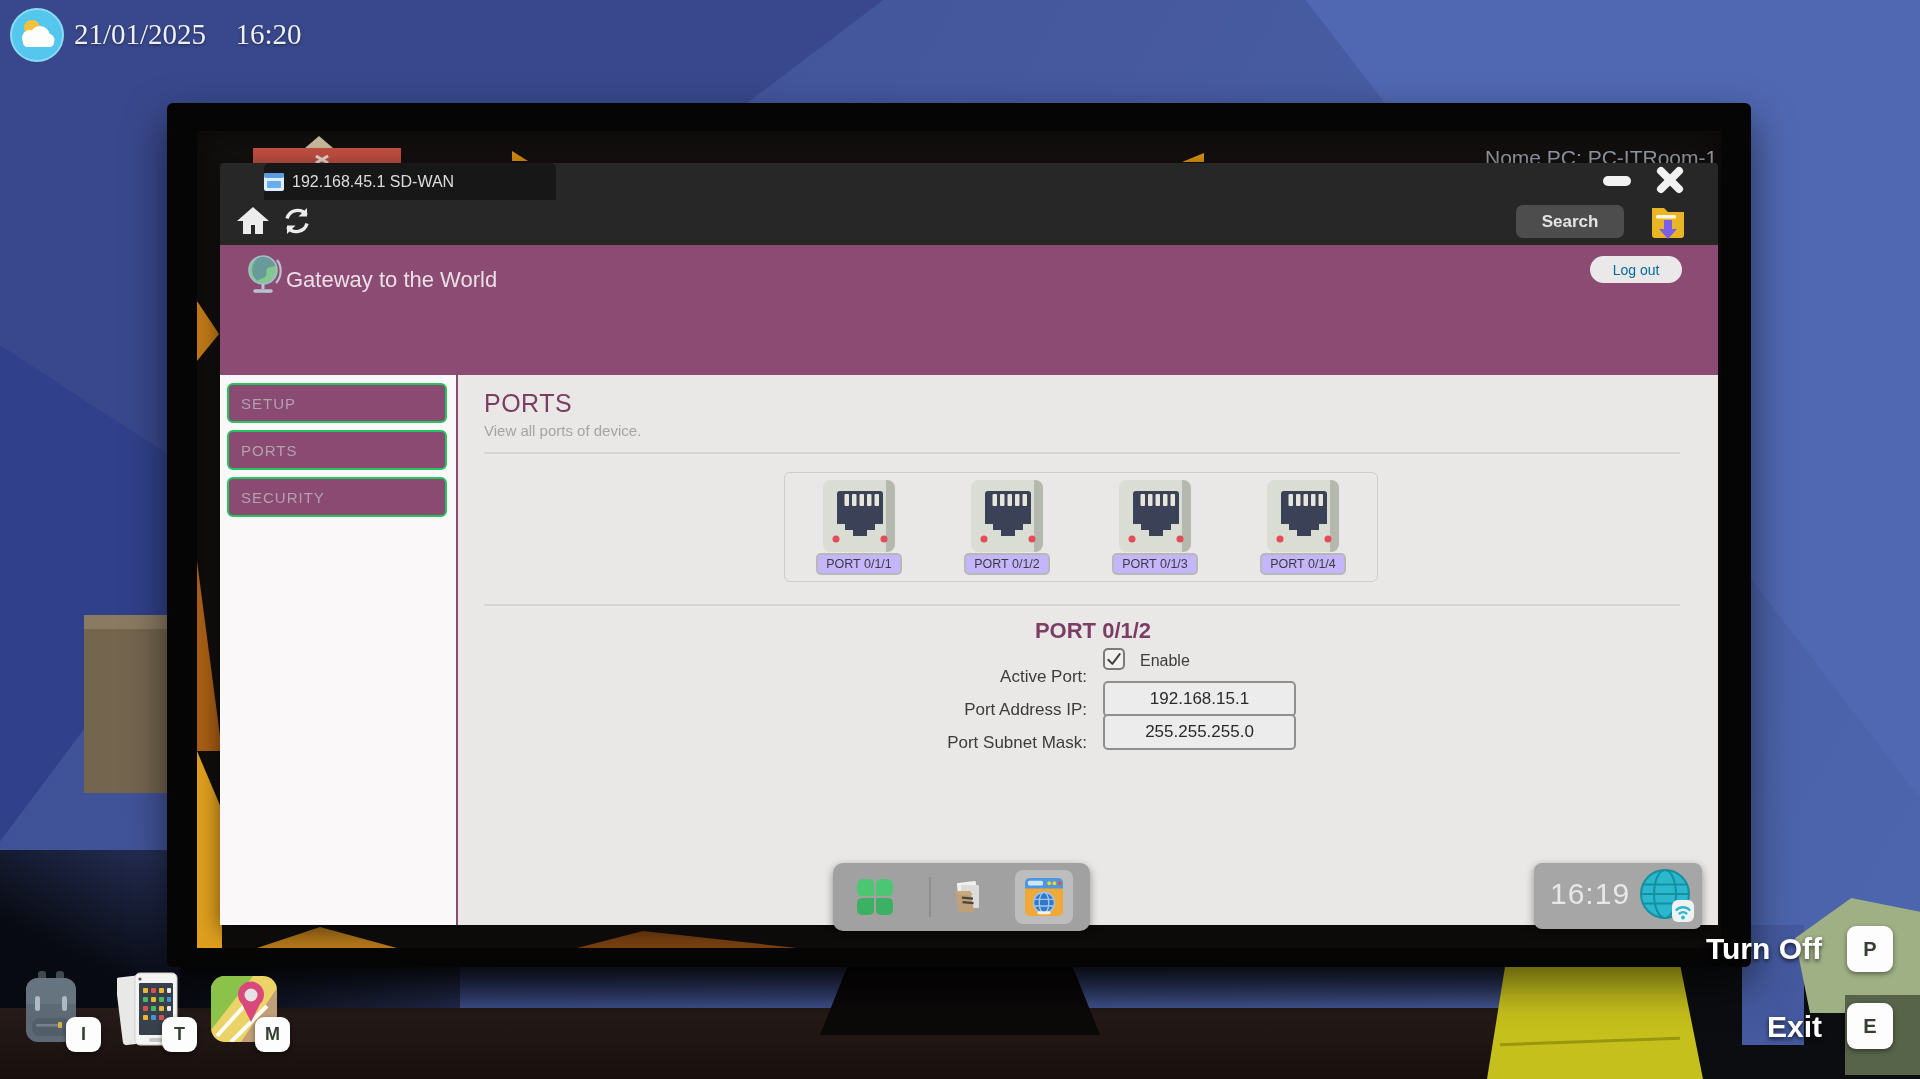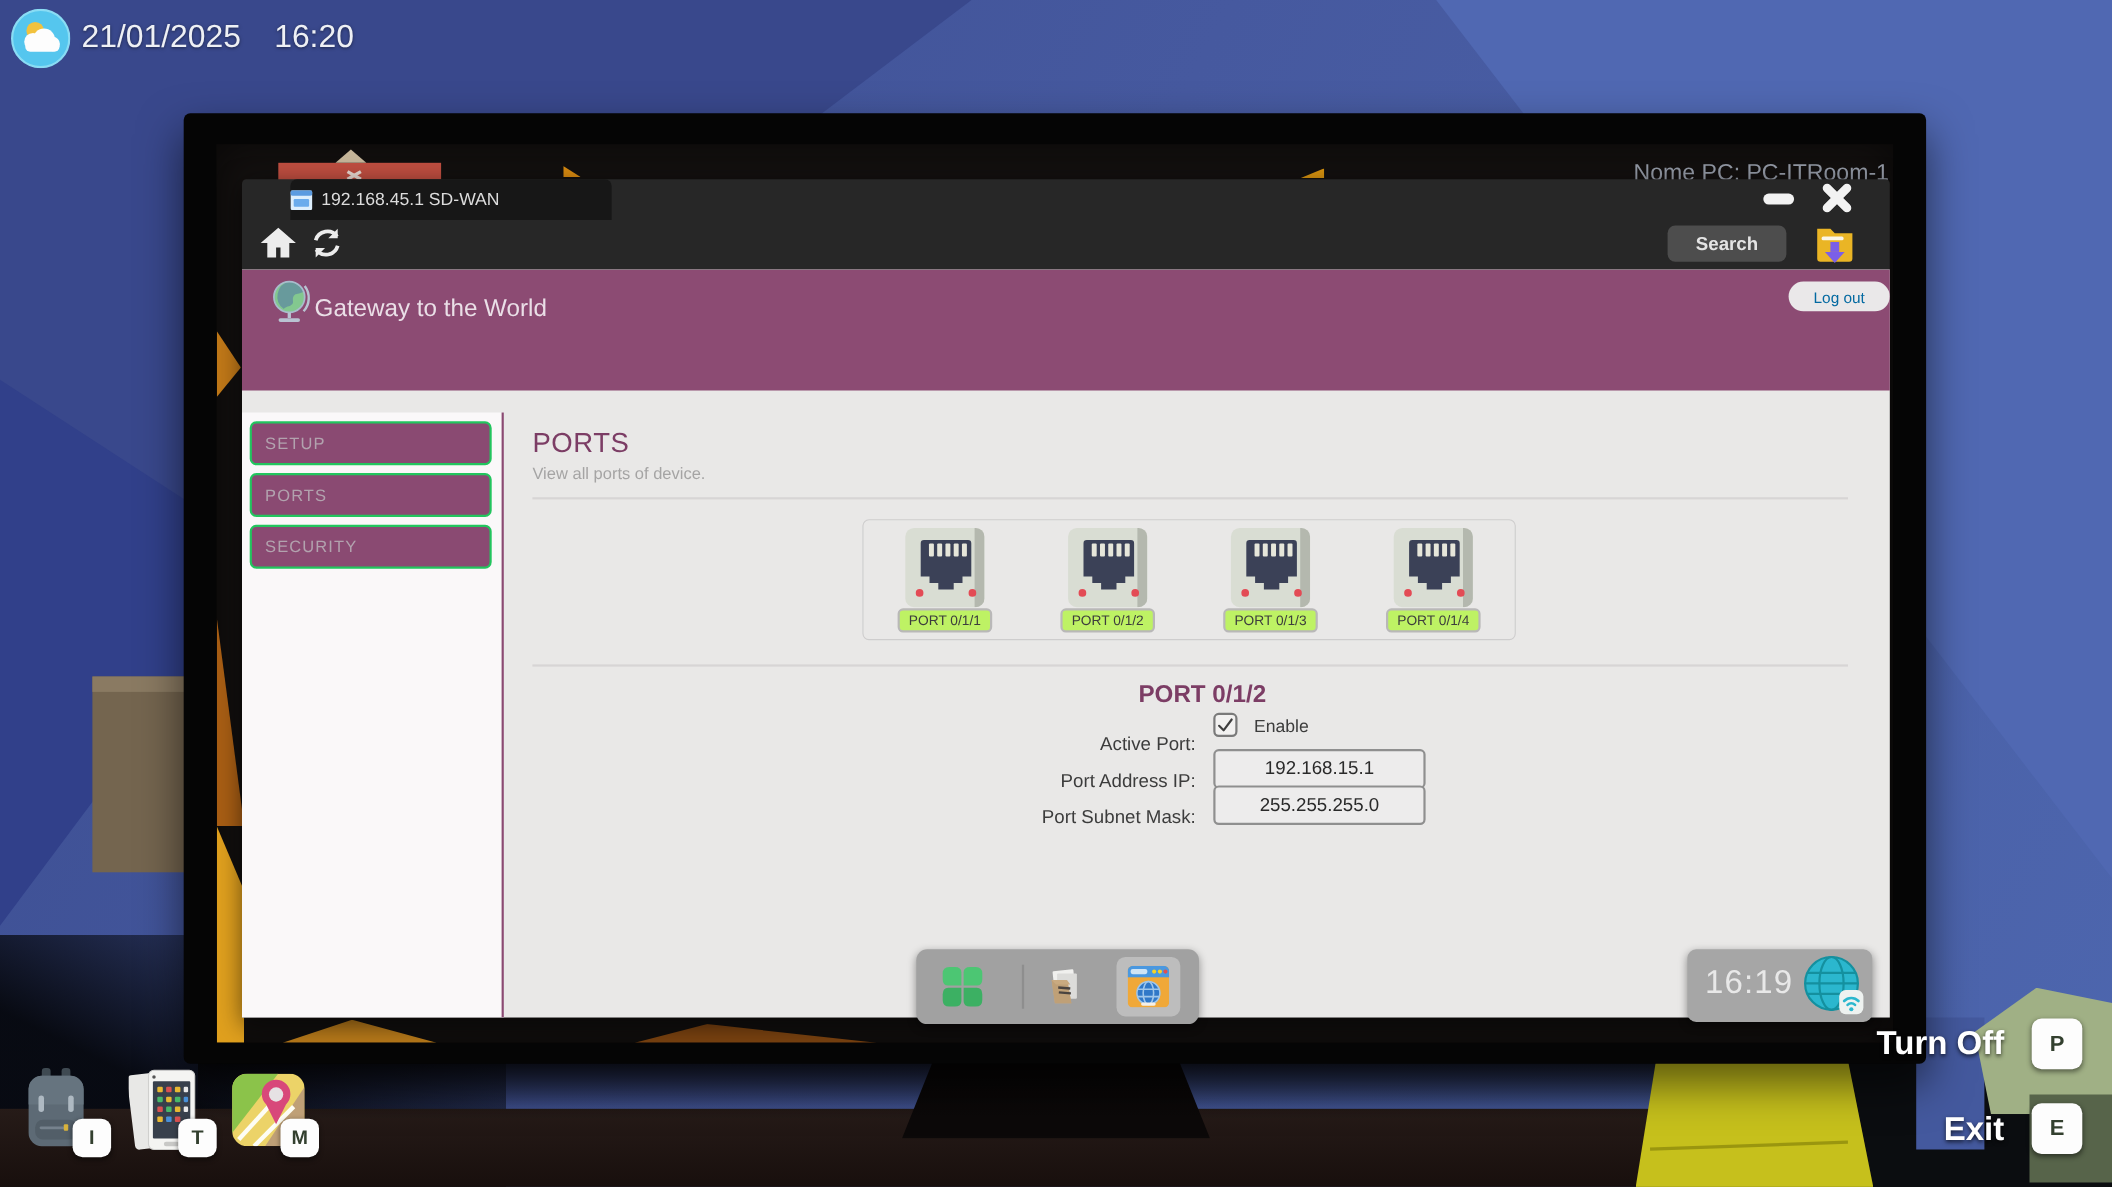--- a/index.html
+++ b/index.html
@@ -1,48 +1,48 @@
 <!DOCTYPE html>
 <html><head>
 <meta charset="utf-8">
 <style>
   html,body{margin:0;padding:0;background:#000;}
   body{width:1920px;height:1079px;overflow:hidden;position:relative;
        font-family:"Liberation Sans","DejaVu Sans",sans-serif;}
-  .abs{position:absolute;}
+  .abs{position:absolute;font-family:Liberation Serif, serif;}
   
   #scene{position:absolute;inset:0;background:linear-gradient(118deg,#3c4e92 0%,#46599f 45%,#4d66ae 100%);}
   .poly{position:absolute;}
   
   #monitor{position:absolute;left:167px;top:103px;width:1584px;height:864px;background:#050505;border-radius:6px;box-shadow:0 18px 40px rgba(0,0,0,.55);}
   #screen{position:absolute;left:30px;top:28px;width:1524px;height:817px;background:#141110;overflow:hidden;box-shadow:inset 0 0 40px rgba(0,0,0,.6);}
   
   #browser{position:absolute;left:23px;top:32px;width:1498px;height:762px;background:#272727;border-radius:4px 4px 0 0;box-shadow:0 6px 22px rgba(0,0,0,.55);z-index:3;}
   #tab{position:absolute;left:44px;top:0;width:292px;height:37px;background:#171717;border-radius:6px 6px 0 0;display:flex;align-items:center;padding-left:0;box-sizing:border-box;gap:8px;}
   #tab-title{color:#dcdcdc;font-size:16px;}
   #min-btn{position:absolute;left:1383px;top:13px;width:28px;height:10px;background:#f2f2f2;border-radius:5px;}
   #close-btn{position:absolute;left:1434px;top:1px;width:32px;height:32px;}
   #url-bar{position:absolute;left:122px;top:43px;width:1150px;height:31px;background:#4e5a56;border-radius:8px;color:#d3d8d6;font-size:18px;line-height:31px;padding:0 16px;box-sizing:border-box;white-space:nowrap;overflow:hidden;}
   #search-btn{position:absolute;left:1296px;top:42px;width:108px;height:33px;background:#4d4d4d;border:none;border-radius:7px;color:#e4e4e4;font-size:17px;font-weight:600;font-family:inherit;}
   #page{position:absolute;left:0;top:82px;width:1498px;height:680px;background:#e9e8e7;overflow:hidden;}
-  #site-header{position:absolute;left:0;top:0;width:100%;height:110px;background:#8c4b73;padding-left:36px;}
+  #site-header{position:absolute;left:0;top:0;width:100%;height:130px;background:#8c4b73;}
   #site-title{position:absolute;left:66px;top:22px;color:#eadfe7;font-size:22px;}
   #logout-btn{position:absolute;right:36px;top:11px;width:92px;height:27px;background:#eae8e9;border:none;border-radius:14px;color:#0369a1;font-size:14px;font-family:inherit;}
   #page-body{position:absolute;left:0;top:130px;width:100%;height:550px;display:flex;}
   #sidebar{width:238px;box-sizing:border-box;background:#faf8f9;border-right:2px solid #8a4a72;padding-top:8px;}
   .nav-btn{margin:0 9px 7px 7px;height:40px;background:#8a4a72;border:2px solid #22c55e;border-radius:6px;color:#b2a2ae;font-size:15px;letter-spacing:1px;display:flex;align-items:center;padding-left:12px;box-sizing:border-box;cursor:pointer;}
   #main{flex:1;position:relative;}
   #ports-title{position:absolute;left:26px;top:14px;font-size:25px;color:#7c3d65;letter-spacing:.5px;}
   #ports-sub{position:absolute;left:26px;top:47px;font-size:15px;color:#a5a4a4;}
   .rule{position:absolute;left:26px;right:38px;border-top:2px solid #d7d5d5;}
   #ports-box{position:absolute;left:326px;top:97px;width:594px;height:110px;border:1px solid #cecdcd;border-radius:6px;display:flex;justify-content:space-around;align-items:center;box-sizing:border-box;}
   .port-item{display:flex;flex-direction:column;align-items:center;}
   .port-ico{width:72px;height:72px;background:#d9ddd3;border-radius:8px;overflow:hidden;position:relative;}
   .port-shade{position:absolute;right:0;top:0;width:9px;height:100%;background:#b4b8ae;}
-  .port-label{margin-top:1px;background:#bef264;border:2px solid #b9b8b8;border-radius:5px;font-size:12.5px;color:#3d3d3d;padding:2px 8px;white-space:nowrap;}
+  .port-label{margin-top:1px;background:#c4b5fd;border:2px solid #b9b8b8;border-radius:5px;font-size:12.5px;color:#3d3d3d;padding:2px 8px;white-space:nowrap;}
   #detail-title{position:absolute;left:455px;top:243px;width:360px;text-align:center;font-size:22px;font-weight:bold;color:#7c3d65;}
   .frm-label{position:absolute;left:0;width:629px;text-align:right;font-size:17px;color:#3c3c3c;margin-top:16px;}
   .frm-input{position:absolute;left:645px;width:193px;height:25px;background:#edecec;border:2px solid #8f8f8f;border-radius:5px;text-align:center;font-size:17px;color:#2a2a2a;font-family:inherit;box-sizing:border-box;padding:16px;}
   #checkbox{position:absolute;left:645px;top:273px;width:22px;height:22px;background:#f2f1f0;border:2px solid #7a7a7a;border-radius:5px;display:flex;align-items:center;justify-content:center;box-sizing:border-box;}
   #enable-label{position:absolute;left:682px;top:277px;font-size:16px;color:#3c3c3c;}
   
   #pc-name{position:absolute;left:1288px;top:15px;color:#9298a4;font-size:21px;z-index:2;white-space:nowrap;}
   #taskbar{position:absolute;left:636px;top:732px;width:257px;height:68px;background:#a1a1a1;border-radius:10px;z-index:4;box-shadow:0 3px 8px rgba(0,0,0,.4);}
   #task-clock{position:absolute;left:1337px;top:732px;width:168px;height:66px;background:#a6a6a6;border-radius:8px;z-index:4;box-shadow:0 3px 8px rgba(0,0,0,.4);}
   #task-time{position:absolute;left:16px;top:14px;font-size:30px;color:#e8e8e8;letter-spacing:1px;}

